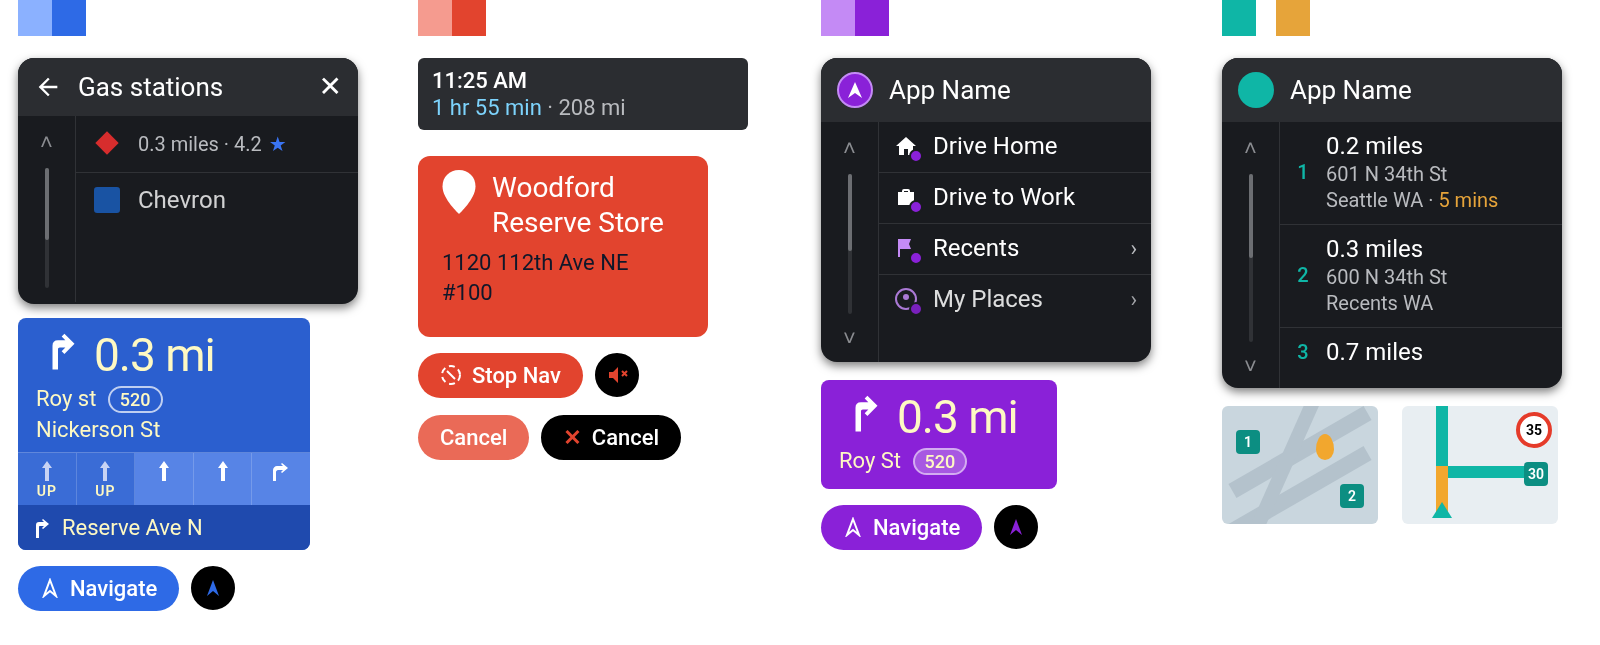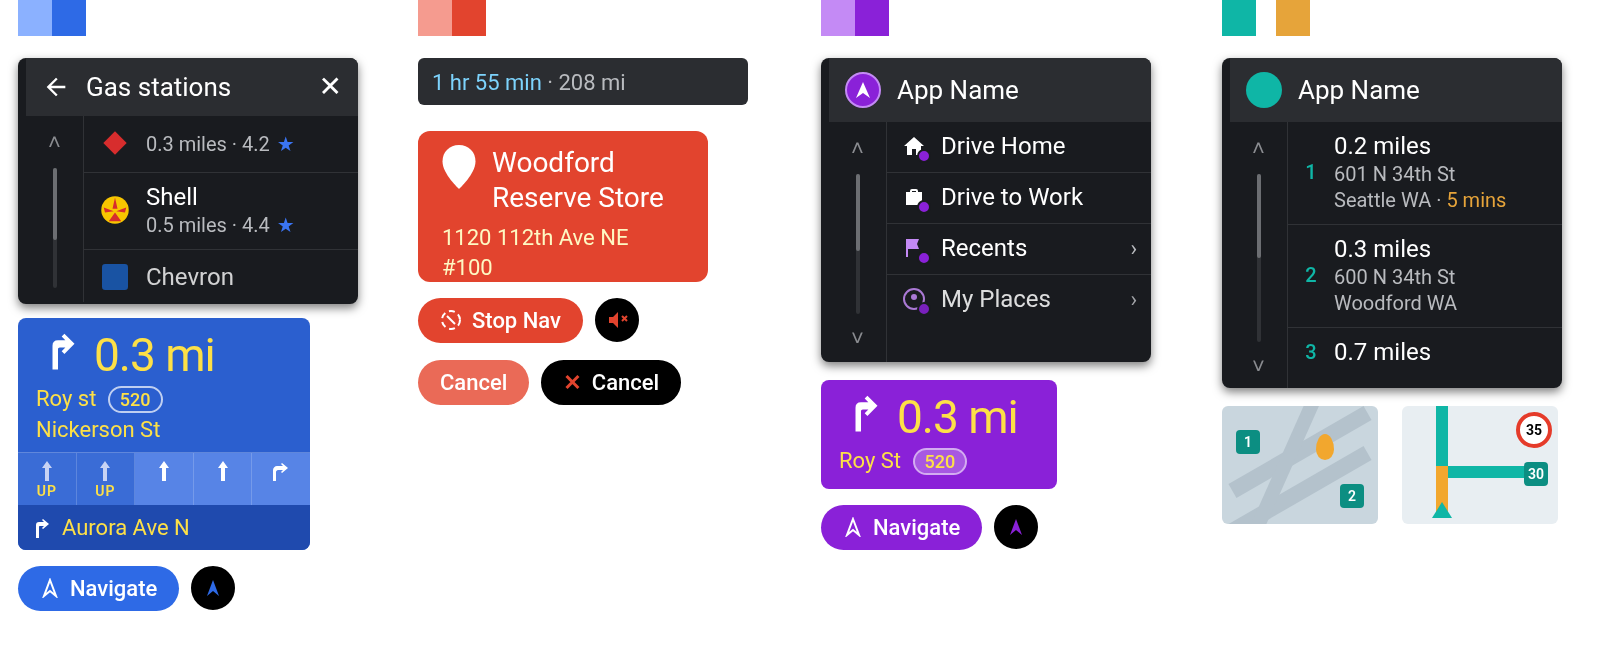--- a/index.html
+++ b/index.html
@@ -18,25 +18,24 @@
   #col3 { left: 821px; width: 330px; }
   #col4 { left: 1222px; width: 340px; }
 
   
   .topbar { height: 36px; display: flex; }
   .tb-cell { height: 36px; }
 
   
   .card {
     background: #191b1f;
-    border-radius: 8px;
+    border-radius: 16px;
     overflow: hidden;
     margin-top: 22px;
     box-shadow: 0 4px 10px rgba(0,0,0,.5);
-    padding-left: 8px;
   }
   .card-header {
     display: flex; align-items: center; gap: 16px;
     padding: 14px 16px;
     background: #2b2d31;
   }
   .card-header .title { font-size: 26px; font-weight: 400; flex: 1; }
   .icon { display: inline-flex; align-items: center; justify-content: center; }
   .x-icon { font-size: 28px; line-height: 1; }
   .row-area { display: flex; }
@@ -61,21 +60,21 @@
   .list-row .rownum { width: 18px; text-align: center; font-size: 20px; font-weight: 500; color: #0fb6a6; }
   .list-row .right-chev { margin-left: auto; color: #b9bbbf; font-size: 22px; }
   .brand-icon { width: 34px; height: 34px; display: flex; align-items:center; justify-content:center; }
   .star { color:#3a74f2; font-size:20px; margin-left:2px; }
 
   
   .navcard {
     margin-top: 14px;
     border-radius: 8px;
     overflow: hidden;
-    color: #fde047;
+    color: #fef9c3;
     font-weight: 400;
   }
   .navcard.blue { background: #2b5fcf; }
   .navcard.purple { background: #8a21d8; }
   .nc-top { display:flex; align-items:center; gap:14px; padding:10px 18px 4px 18px; }
   .nc-dist { font-size: 46px; letter-spacing: -1px; }
   .turn-icon svg { width:44px; height:44px; }
   .nc-sub { padding: 0 18px 10px 18px; font-size: 22px; display:flex; flex-direction:column; gap:4px; }
   .badge {
     display:inline-flex; align-items:center; justify-content:center;
@@ -118,26 +117,26 @@
 
   
   .tripbar {
     margin-top:22px; background:#2b2d31; border-radius:6px; padding:10px 14px;
     font-size:22px;
   }
   .tripbar .t1 { color:#fff; font-weight:500; }
   .tripbar .t2 { color:#b9bbbf; margin-top:2px; }
   .tripbar .t2 .dur { color:#7dd3fc; }
   .destcard {
-    margin-top:26px; background:#e2442e; border-radius:12px; padding:14px 24px 0 24px;
+    margin-top:26px; background:#e2442e; border-radius:12px; padding:14px 24px 30px 24px;
     color:#fff;
   }
   .destcard .d-top { display:flex; gap:16px; align-items:flex-start; }
   .destcard .d-name { font-size:28px; line-height:1.25; }
-  .destcard .d-sub { font-size:22px; margin-top:8px; color:#fef9c3; line-height:1.35; }
+  .destcard .d-sub { font-size:22px; margin-top:8px; color:#0f172a; line-height:1.35; }
   .pin-icon svg { width:34px; height:44px; }
 
   
   .app-dot { width:36px; height:36px; border-radius:50%; display:flex; align-items:center; justify-content:center; }
   .app-dot.purple { background:#8a21d8; border:2px solid #c48af5; }
   .app-dot.teal { background:#0fb6a6; }
 
   
   .mini-icon { width:26px; height:26px; display:flex; align-items:center; justify-content:center; font-size:20px; }
   .mini-sub {
@@ -202,32 +201,20 @@
       </div>
       <div class="list">
         <div class="list-row">
           <span class="brand-icon">
             <svg viewBox="0 0 24 24" width="28" height="28">
                 <polygon fill="#d72d2d" points="12,2 22,12 12,22 2,12"></polygon>
               </svg>
           </span>
           <div>
             <div class="secondary"><span>0.3 miles · 4.2</span><span class="star"> ★</span></div>
-          </div>
-        </div>
-        <div class="list-row">
-          <span class="brand-icon">
-            <svg viewBox="0 0 24 24" width="30" height="30">
-                <circle cx="12" cy="12" r="11" fill="#f7c600"></circle>
-                <path fill="#d72d2d" d="M12 2l2 9h-4z M3 10l8 3-7 1z M21 10l-8 3 7 1z M7 21l5-7 5 7z"></path>
-              </svg>
-          </span>
-          <div>
-            <div class="primary">Shell</div>
-            <div class="secondary"><span>0.5 miles · 4.4</span><span class="star"> ★</span></div>
           </div>
         </div>
         <div class="list-row" style="opacity:.8">
           <span class="brand-icon">
             <svg viewBox="0 0 24 24" width="26" height="26">
                 <rect width="24" height="24" rx="3" fill="#1a62c5"></rect>
               </svg>
           </span>
           <div>
             <div class="primary">Chevron</div>
@@ -279,21 +266,21 @@
       <div class="lane active">
           <svg width="22" height="20">
             <path fill="#fff" d="M3 20V9c0-2 2-4 4-4h6l-2-2L12 2l6 5-6 5-1-1 2-2H8c-1 0-2 1-2 2v9H3z"></path>
           </svg>
         </div>
     </div>
     <div class="nc-nextstep">
       <svg width="20" height="20">
           <path fill="#fff" d="M4 20V7c0-2 1-3 3-3h5l-2-2L11 1l6 5-6 5-1-1 2-2H8c-.6 0-1 .4-1 1v11H4z"></path>
         </svg>
-      <span>Aurora Ave N</span>
+      <span>Reserve Ave N</span>
     </div>
   </div>
 
   <div class="btnrow">
     <div class="pill blue">
       <svg width="20" height="20">
           <path fill="none" stroke="#fff" stroke-width="2" d="M10 2l6 16-6-5-6 5z"></path>
         </svg>
       <span>Navigate</span>
     </div>
@@ -305,20 +292,21 @@
   </div>
 </div>
 
 <div class="col" id="col2">
   <div class="topbar">
     <div class="tb-cell" style="width:34px;background:#f59b8f"></div>
     <div class="tb-cell" style="width:34px;background:#e2442e"></div>
   </div>
 
   <div class="tripbar">
+    <div class="t1">11:25 AM</div>
     <div class="t2">
       <span class="dur">1 hr 55 min</span><span> · </span><span>208 mi</span>
     </div>
   </div>
 
   <div class="destcard" style="width:290px;">
     <div class="d-top">
       <span class="pin-icon">
         <svg viewBox="0 0 24 32">
             <path fill="#fff" d="M12 0C5 0 0 5 0 12c0 9 12 20 12 20s12-11 12-20C24 5 19 0 12 0z"></path>
@@ -496,21 +484,21 @@
             <div class="primary">0.2 miles</div>
             <div class="secondary"><span>601 N 34th St</span></div>
             <div class="secondary"><span>Seattle WA · </span><span class="hl">5 mins</span></div>
           </div>
         </div>
         <div class="list-row">
           <span class="rownum">2</span>
           <div>
             <div class="primary">0.3 miles</div>
             <div class="secondary"><span>600 N 34th St</span></div>
-            <div class="secondary"><span>Woodford WA</span></div>
+            <div class="secondary"><span>Recents WA</span></div>
           </div>
         </div>
         <div class="list-row">
           <span class="rownum">3</span>
           <div>
             <div class="primary">0.7 miles</div>
           </div>
         </div>
       </div>
     </div>

